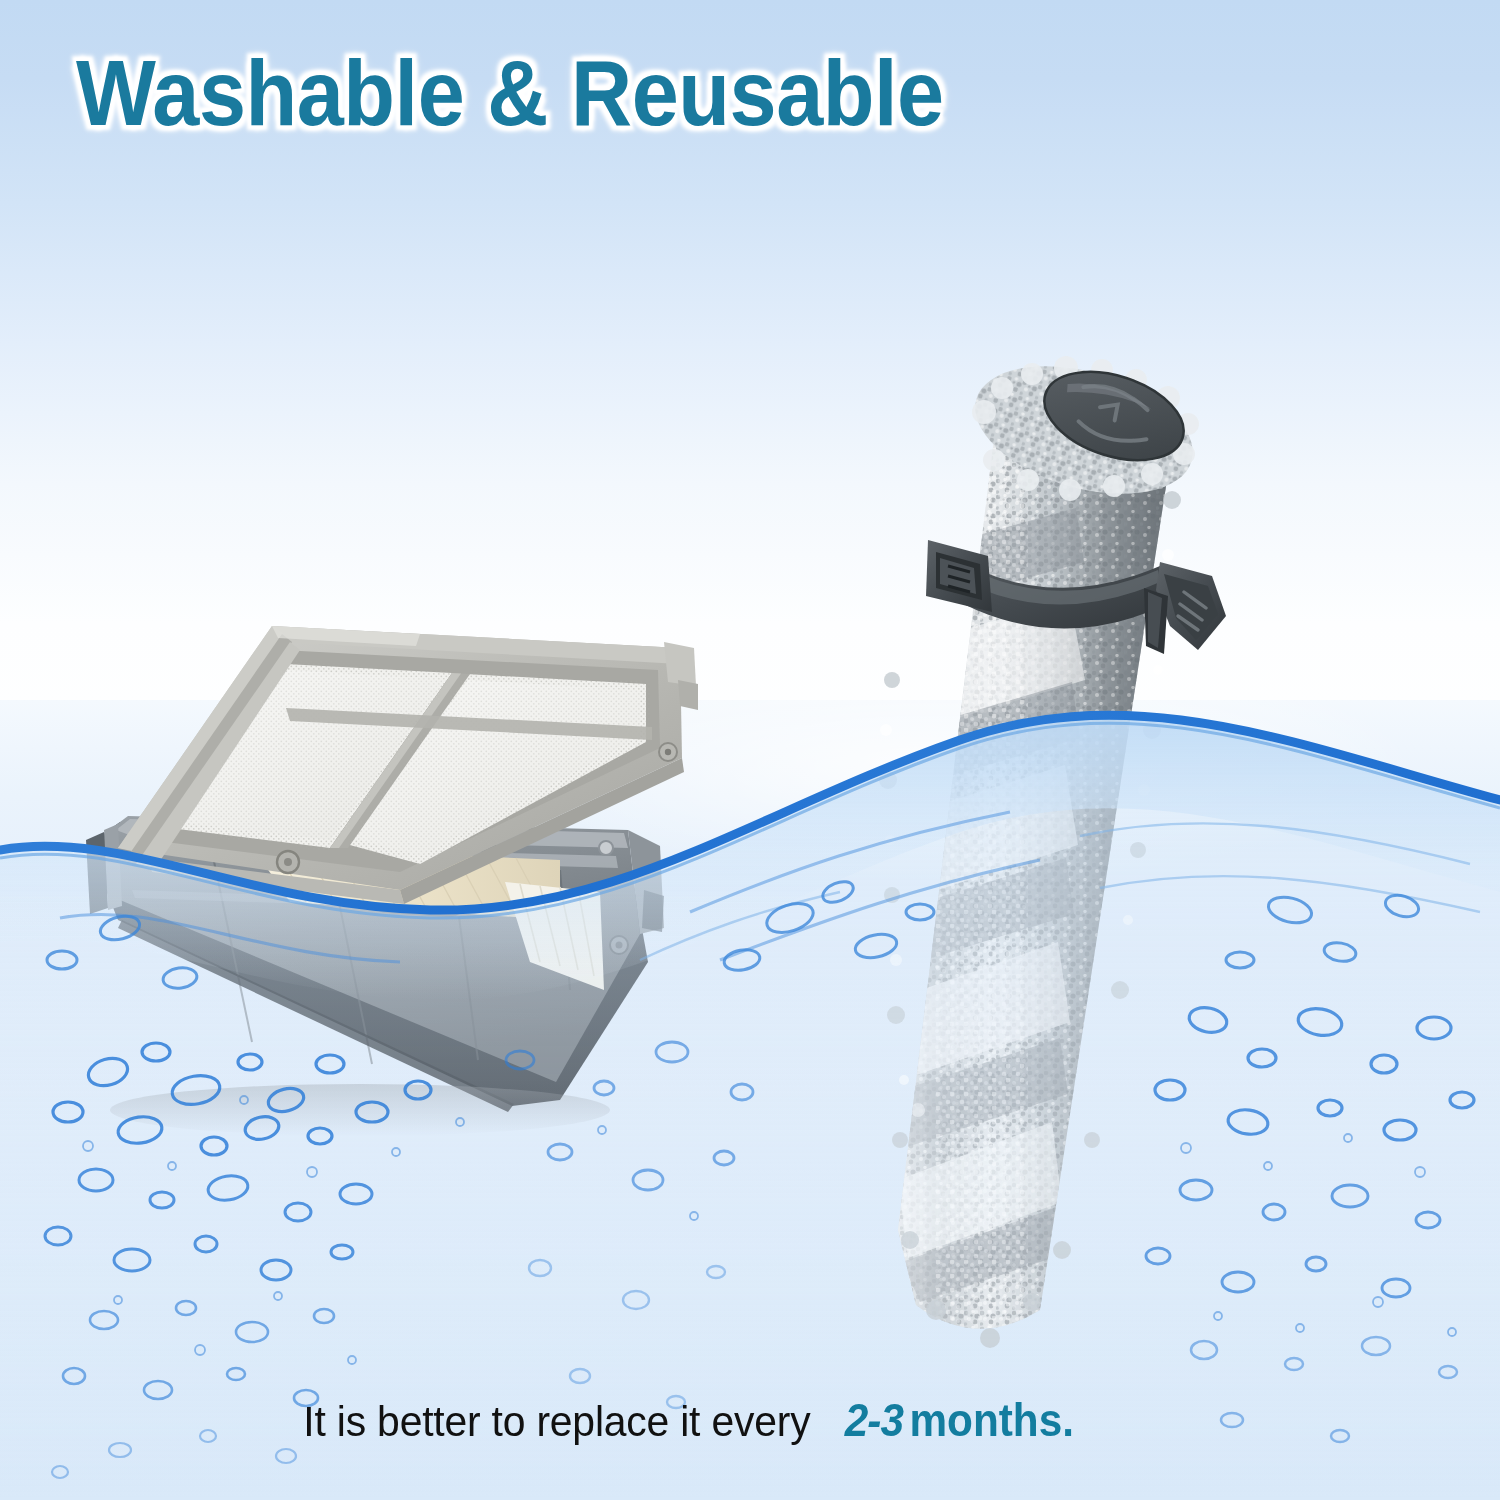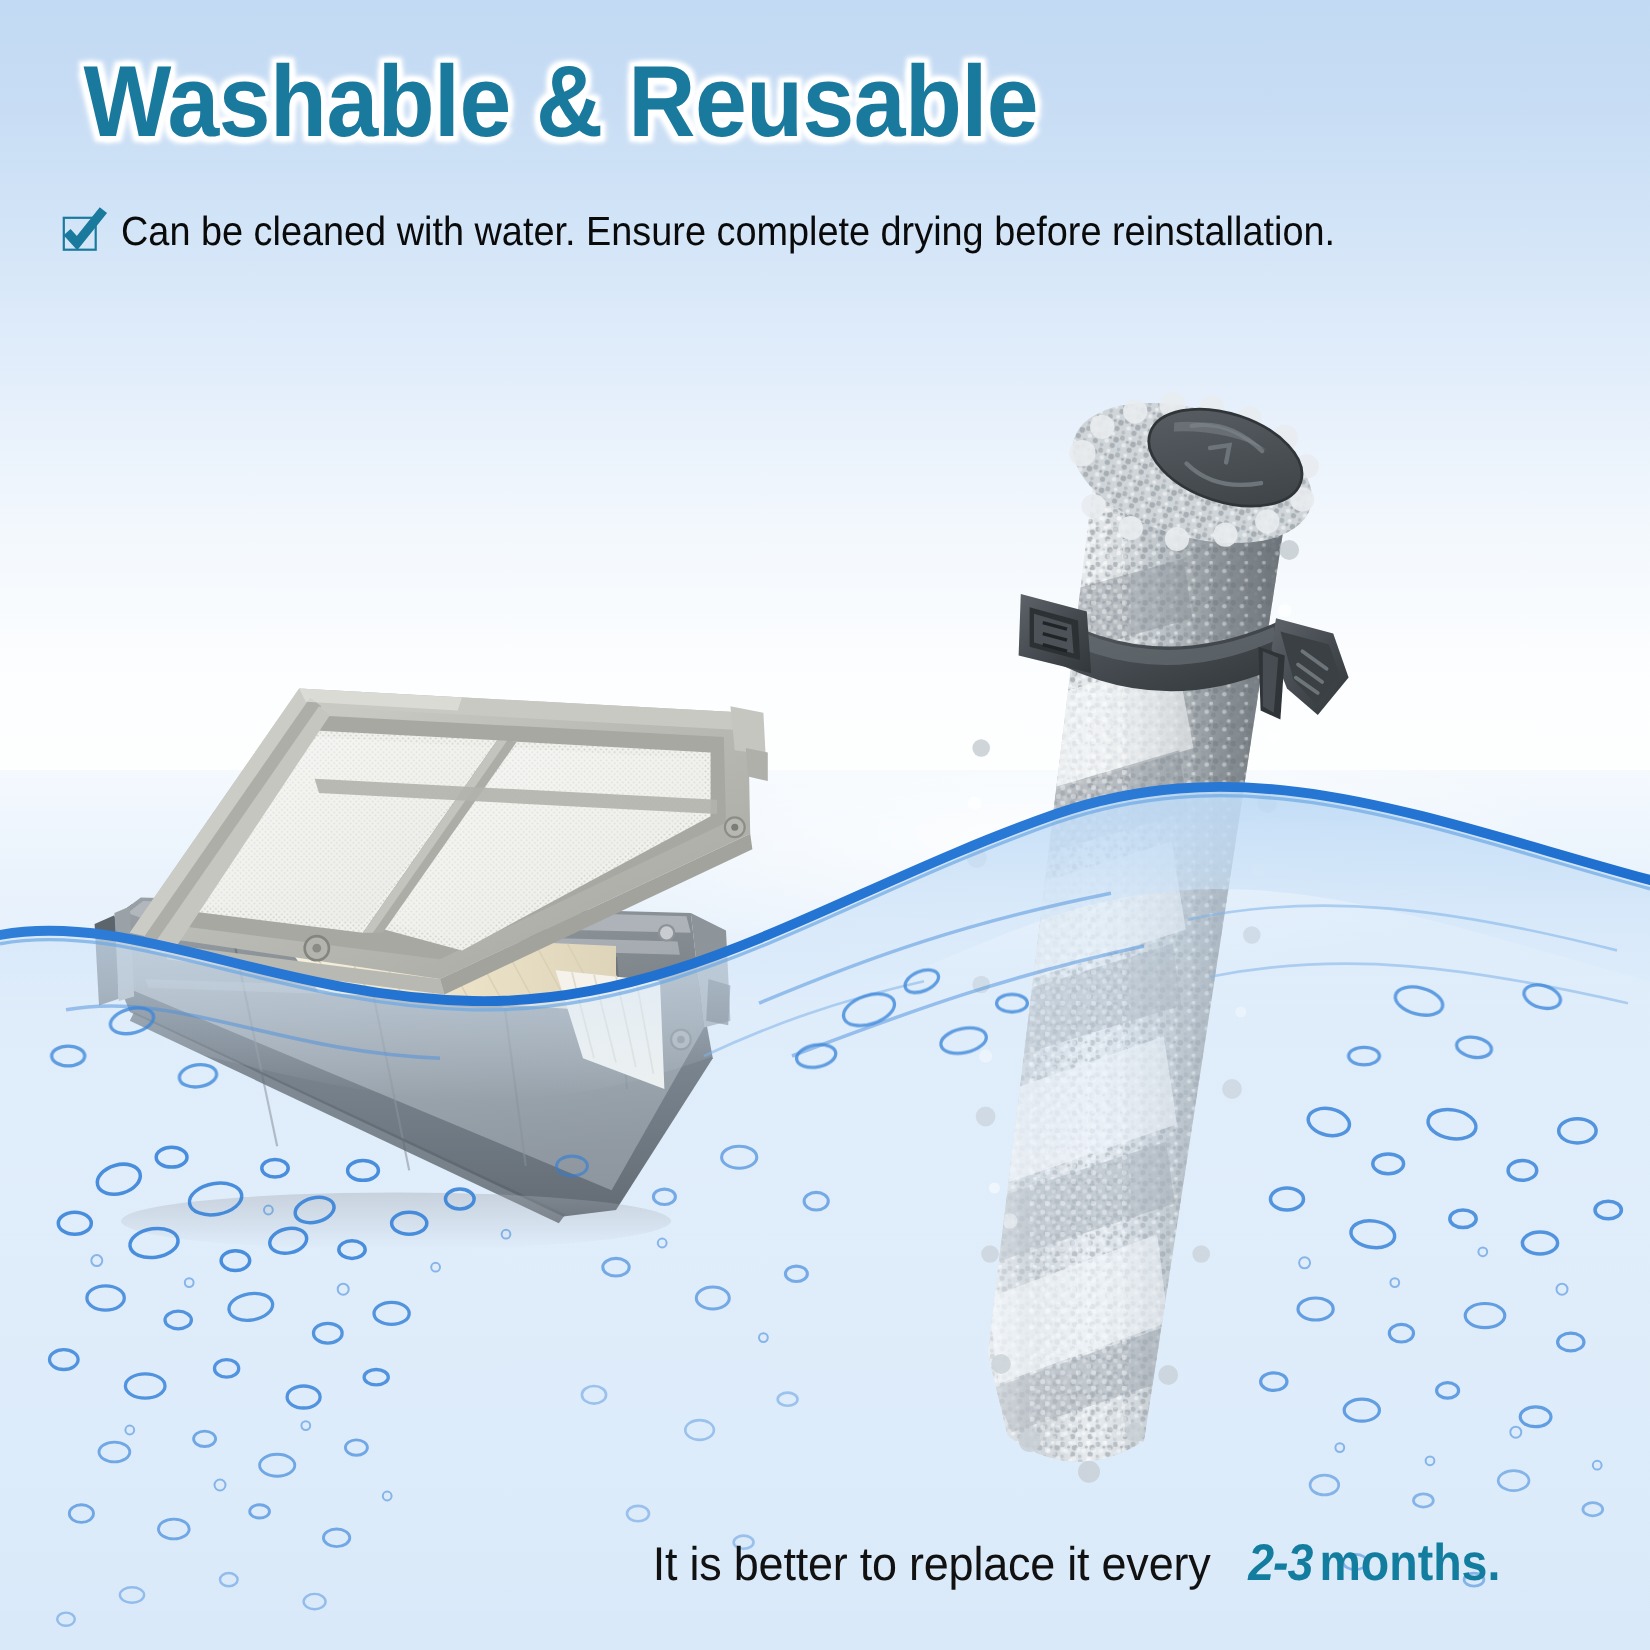--- a/index.html
+++ b/index.html
@@ -61,21 +61,21 @@
   .check-mark { position:absolute; left:-1px; top:-6px; width:44px; height:44px; }
   .bullet-text {
     font-size:37px; line-height:49px; color:#0a0a0a;
     transform:scaleX(.93); transform-origin:left top;
     white-space:pre-line;
   }
 
   
   .footer {
     position:absolute; left:0; top:1392px; width:1377px;
-    text-align:right; white-space:nowrap;
+    text-align:center; white-space:nowrap;
   }
   .footer-lead {
     font-size:43px; color:#111; letter-spacing:-.2px;
     display:inline-block; transform:scaleX(.95);
   }
   .footer-hl {
     font-size:47px; font-weight:bold; color:#137d9f;
     display:inline-block; transform:scaleX(.9);
     margin-left:4px;
   }
@@ -596,29 +596,20 @@
         <circle cx="602" cy="470" r="4"></circle>
           <circle cx="694" cy="556" r="4"></circle>
       </g>
     </g>
   </svg>
 
   <div class="headline">Washable &amp; Reusable</div>
 
   <div class="bullets">
 
-    <div class="bullet b1">
-      <span class="check-wrap">
-        <span class="check-box"></span>
-        <svg class="check-mark" viewBox="0 0 44 44">
-          <path d="M 7 24 L 16 34 L 40 4" fill="none" stroke="#1a7a9e" stroke-width="8.5" stroke-linecap="butt" stroke-linejoin="miter"></path>
-        </svg>
-      </span>
-      <span class="bullet-text">Can be cleaned with water. Ensure complete drying before reinstallation.</span>
-    </div>
 
   </div>
 
   <div class="footer">
     <span class="footer-lead">It is better to replace it every</span>
     <span class="footer-hl">
       <span class="num">2-3</span><span class="unit">months.</span>
     </span>
   </div>
 

